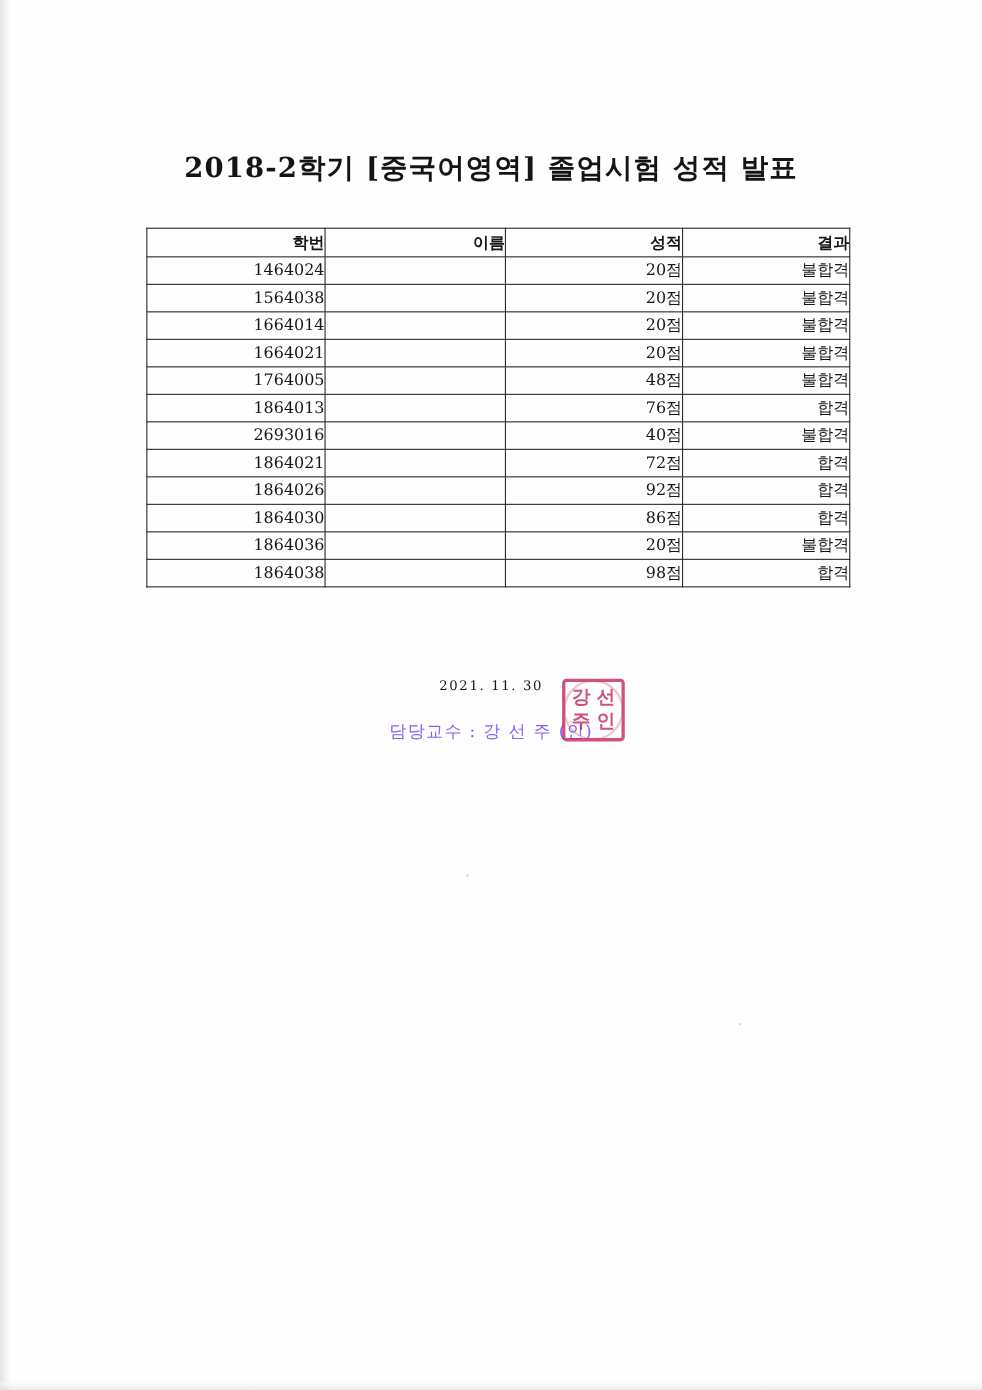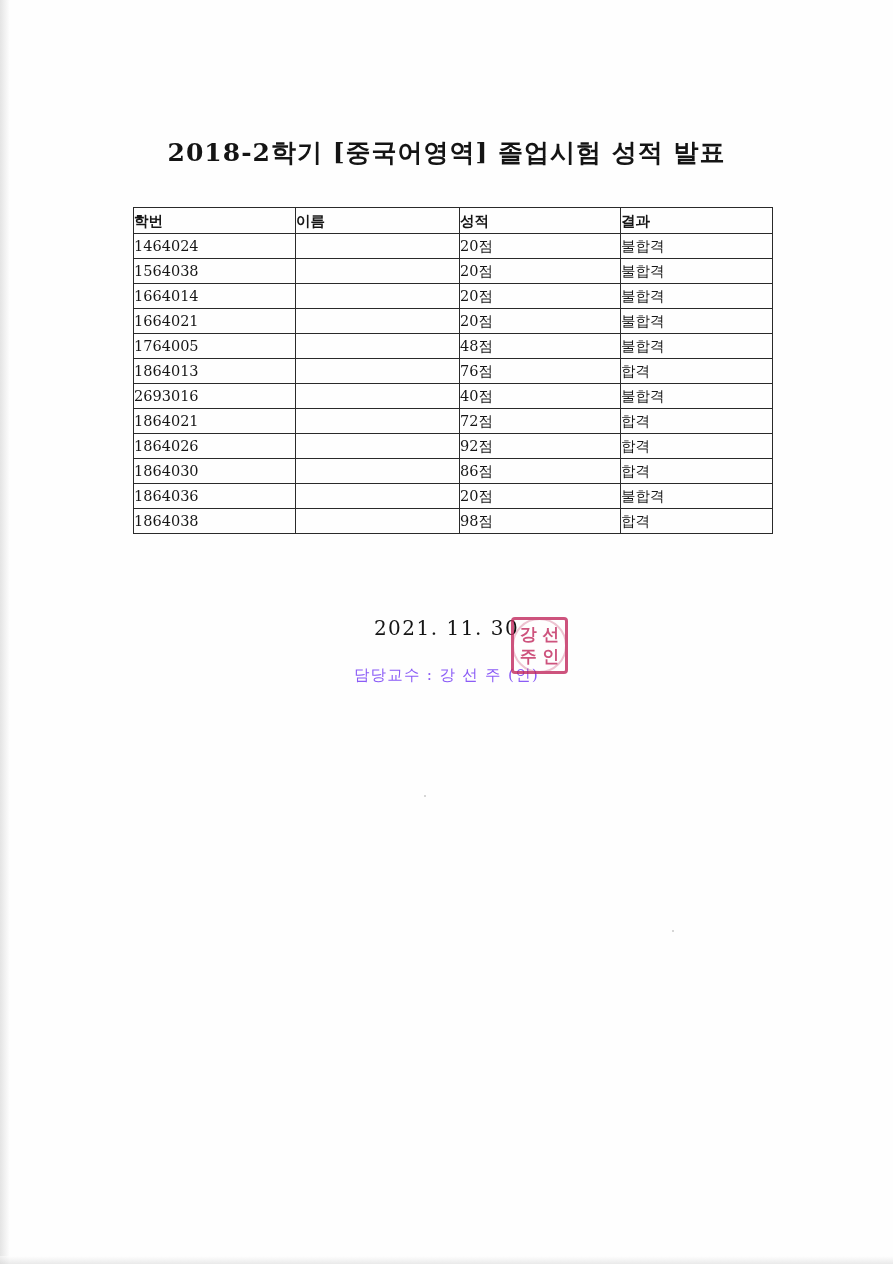--- a/index.html
+++ b/index.html
@@ -55,21 +55,21 @@
     border-collapse: collapse;
     table-layout: fixed;
   }
   .grade-table col.c-id { width: 162px; }
   .grade-table col.c-name { width: 164px; }
   .grade-table col.c-score { width: 161px; }
   .grade-table col.c-result { width: 152px; }
   .grade-table th,
   .grade-table td {
     border: 1px solid #2a2a2a;
-    text-align: left;
+    text-align: right;
     font-size: 14.5px;
     height: 24px;
     line-height: 24px;
     padding: 0;
     font-weight: normal;
     color: #161616;
     font-family: "DejaVu Serif", serif;
   }
   .grade-table th {
     font-weight: 600;
@@ -78,21 +78,21 @@
   }
   .sign-block {
     position: absolute;
     top: 616px;
     left: 0;
     width: 100%;
     text-align: center;
     font-family: "DejaVu Serif", serif;
   }
   .sign-date {
-    font-size: 20px;
+    font-size: 12px;
     letter-spacing: 1.5px;
     color: #151515;
   }
   .sign-prof {
     margin-top: 25px;
     font-size: 15.5px;
     letter-spacing: 1.2px;
     color: #8b5cf6;
   }
   .stamp {

